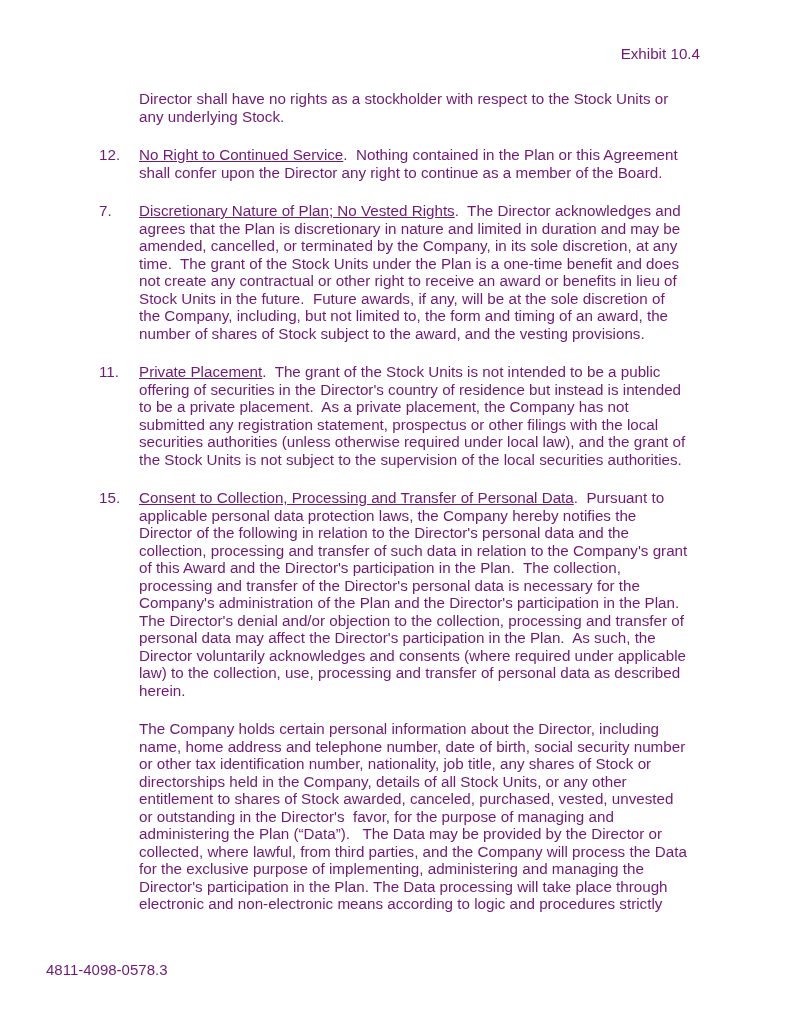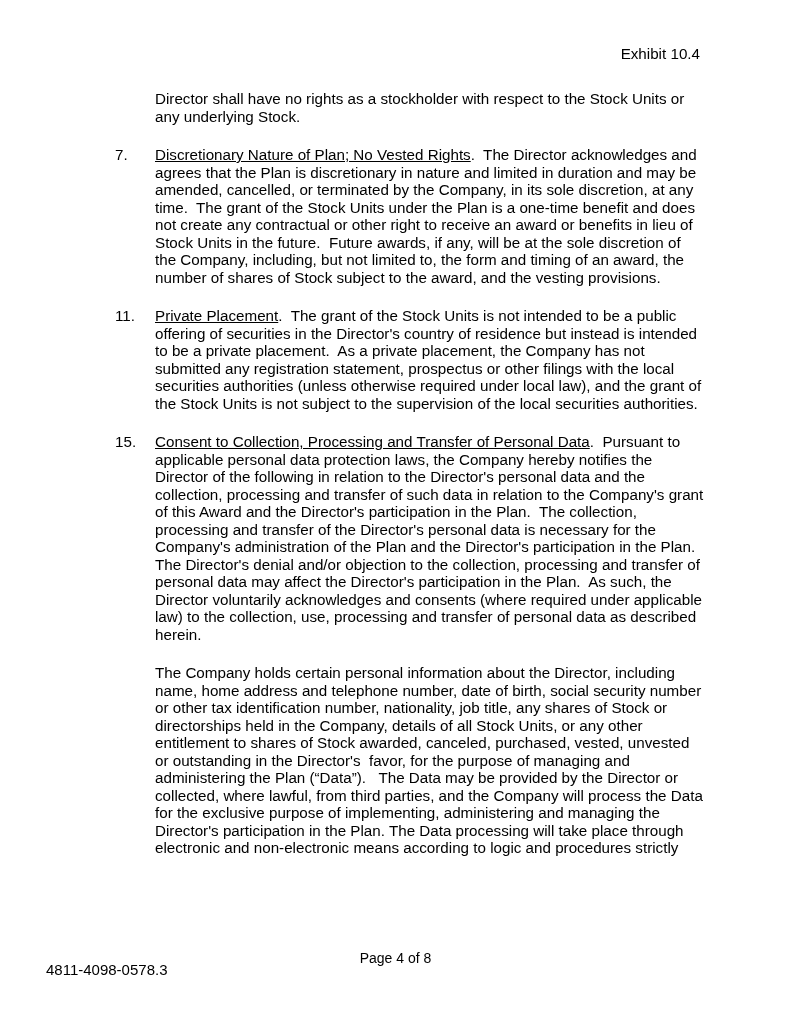--- a/index.html
+++ b/index.html
@@ -7,34 +7,34 @@
     padding: 0;
     background: #ffffff;
   }
   .page {
     position: relative;
     width: 791px;
     height: 1024px;
     background: #ffffff;
     overflow: hidden;
     font-family: "Liberation Sans", sans-serif;
-    color: #000000;
+    color: #701a75;
   }
   .exhibit {
     position: absolute;
     top: 45px;
     right: 91px;
     font-size: 15.2px;
     line-height: 17.5px;
     white-space: pre;
   }
   .content {
     position: absolute;
     top: 90px;
-    left: 155px;
+    left: 139px;
     width: 550px;
     font-size: 15.2px;
     line-height: 17.5px;
   }
   .para {
     margin: 0 0 21px 0;
     white-space: pre-wrap;
     text-align: left;
   }
   .item {
@@ -75,37 +75,40 @@
 <body>
 
 <div class="page">
 
   <div class="exhibit">Exhibit 10.4</div>
 
   <div class="content">
 
     <p class="para">Director shall have no rights as a stockholder with respect to the Stock Units or any underlying Stock.</p>
 
+    <div class="item">
+      <span class="num">12.</span>
+      <div class="itembody"><span class="heading">No Right to Continued Service</span><span>.  Nothing contained in the Plan or this Agreement shall confer upon the Director any right to continue as a member of the Board.</span></div>
+    </div>
 
     <div class="item">
       <span class="num">7.</span>
       <div class="itembody"><span class="heading">Discretionary Nature of Plan; No Vested Rights</span><span>.  The Director acknowledges and agrees that the Plan is discretionary in nature and limited in duration and may be amended, cancelled, or terminated by the Company, in its sole discretion, at any time.  The grant of the Stock Units under the Plan is a one-time benefit and does not create any contractual or other right to receive an award or benefits in lieu of Stock Units in the future.  Future awards, if any, will be at the sole discretion of the Company, including, but not limited to, the form and timing of an award, the number of shares of Stock subject to the award, and the vesting provisions.</span></div>
     </div>
 
     <div class="item">
       <span class="num">11.</span>
       <div class="itembody"><span class="heading">Private Placement</span><span>.  The grant of the Stock Units is not intended to be a public offering of securities in the Director's country of residence but instead is intended to be a private placement.  As a private placement, the Company has not submitted any registration statement, prospectus or other filings with the local securities authorities (unless otherwise required under local law), and the grant of the Stock Units is not subject to the supervision of the local securities authorities.</span></div>
     </div>
 
     <div class="item">
       <span class="num">15.</span>
       <div class="itembody"><span class="heading">Consent to Collection, Processing and Transfer of Personal Data</span><span>.  Pursuant to applicable personal data protection laws, the Company hereby notifies the Director of the following in relation to the Director's personal data and the collection, processing and transfer of such data in relation to the Company's grant of this Award and the Director's participation in the Plan.  The collection, processing and transfer of the Director's personal data is necessary for the Company's administration of the Plan and the Director's participation in the Plan.  The Director's denial and/or objection to the collection, processing and transfer of personal data may affect the Director's participation in the Plan.  As such, the Director voluntarily acknowledges and consents (where required under applicable law) to the collection, use, processing and transfer of personal data as described herein.</span></div>
     </div>
 
     <p class="para">The Company holds certain personal information about the Director, including name, home address and telephone number, date of birth, social security number or other tax identification number, nationality, job title, any shares of Stock or directorships held in the Company, details of all Stock Units, or any other entitlement to shares of Stock awarded, canceled, purchased, vested, unvested or outstanding in the Director's  favor, for the purpose of managing and administering the Plan (“Data”).   The Data may be provided by the Director or collected, where lawful, from third parties, and the Company will process the Data for the exclusive purpose of implementing, administering and managing the Director's participation in the Plan. The Data processing will take place through electronic and non-electronic means according to logic and procedures strictly</p>
 
   </div>
 
-  <div class="footer-page">Page 4 of 8</div>
 
   <div class="docnum">4811-4098-0578.3</div>
 
 </div>
 
 </body></html>

